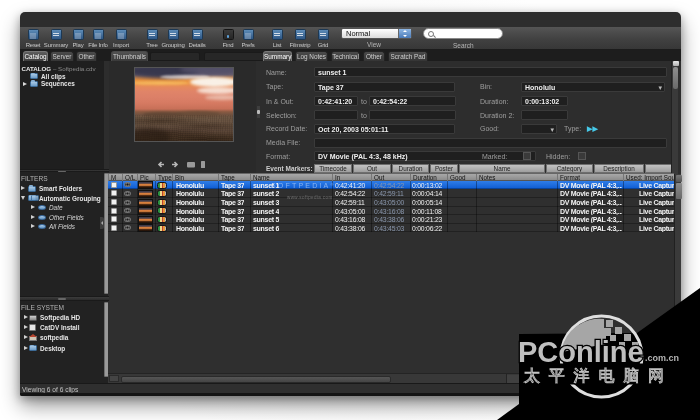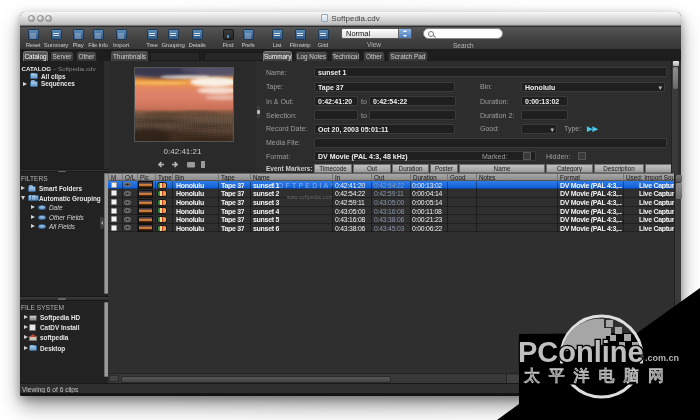--- a/index.html
+++ b/index.html
@@ -81,26 +81,20 @@
 .pic { position:absolute; width:15px; height:8px; border:0.5px solid #111;
   background:linear-gradient(180deg,#3e3a48 0% 16%, #6e4f44 26%, #d4763a 40%, #eaa94e 50%, #b05c2c 62%, #38200f 78%, #200f06 100%); }
 .mov { position:absolute; width:10px; height:7px; border:0.5px solid #151515; border-radius:2.5px;
   background:linear-gradient(90deg,#2c9040 0 30%, #ecd88a 30% 44%, #c04030 44% 66%, #e89838 66% 82%, #b8b8b8 82%); }
 </style>
 </head>
 <body>
 <div class="stage">
   <div class="win">
 
-    <div class="titlebar">
-      <div class="tl" style="left:8px;"></div>
-      <div class="tl" style="left:16.5px;"></div>
-      <div class="tl" style="left:25px;"></div>
-      <div class="title"><span class="docico"></span>Softpedia.cdv</div>
-    </div>
 
     <div class="toolbar"></div>
     <div class="ct" style="position:absolute; left:5px; top:0; width:659px; height:384px;">
     <div id="tbicons">
           <div class="tbi" style="left:-9px;">
             <div class="ic pln"></div>
             <div class="lb">Reset</div>
           </div>
 <div class="tbi" style="left:14px;">
             <div class="ic "></div>
@@ -241,21 +235,20 @@
         <div style="position:absolute; left:40px; top:42.5px; width:45px; height:6px; background:rgba(100,74,54,0.7); border-radius:50%; filter:blur(1px);"></div>
         <div style="position:absolute; left:0; top:47px; width:100px; height:28px; background:
           repeating-linear-gradient(93deg, rgba(30,18,10,0.13) 0 1px, transparent 1px 2.2px),
           repeating-linear-gradient(2deg, rgba(140,105,75,0.1) 0 1px, transparent 1px 2px),
           radial-gradient(ellipse 45px 5px at 25px 6px, rgba(35,22,12,0.45), transparent),
           radial-gradient(ellipse 40px 5px at 70px 11px, rgba(40,26,16,0.4), transparent),
           radial-gradient(ellipse 50px 6px at 32px 18px, rgba(30,18,10,0.42), transparent),
           radial-gradient(ellipse 55px 7px at 68px 24px, rgba(26,16,10,0.45), transparent);"></div>
         <div style="position:absolute; left:-10px; top:60px; width:45px; height:20px; background:rgba(32,22,14,0.55); border-radius:50%; filter:blur(2.5px);"></div>
       </div>
-      <div style="position:absolute; left:0; top:86px; width:147px; text-align:center; font-size:8px; color:#cdcdcd;">0:42:41:21</div>
       <svg style="position:absolute; left:47px; top:99px;" width="52" height="9" viewBox="0 0 52 9">
         <path d="M8,4.5 L3,4.5 M5.5,2 L3,4.5 L5.5,7" stroke="#b8b8b8" stroke-width="1.6" fill="none"></path>
         <path d="M16,4.5 L21,4.5 M18.5,2 L21,4.5 L18.5,7" stroke="#b8b8b8" stroke-width="1.6" fill="none"></path>
         <rect x="31" y="2" width="8" height="5.5" rx="1" fill="#9a9a9a"></rect>
         <rect x="45" y="1" width="4" height="7" rx="0.5" fill="#9a9a9a"></rect>
       </svg>
     </div>
 
     <div class="panel" id="summary" style="left:232px; top:49px; width:424px; height:113px; background:#2d2d2d;">
           <div class="flabel" style="left:9px; top:7.5px;">Name:</div>

